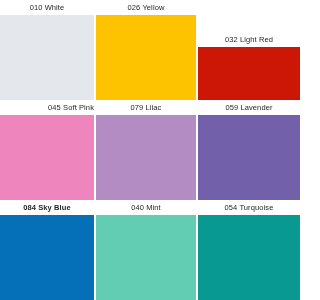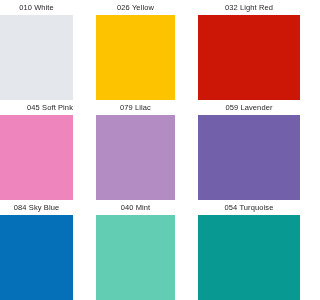--- a/index.html
+++ b/index.html
@@ -30,21 +30,21 @@
     position: relative;
     display: flex;
     flex-direction: column;
     align-items: stretch;
     background: #ffffff;
     box-sizing: border-box;
   }
 
   
   .gutter-right {
-    padding-right: 23px;
+    padding-right: 2px;
   }
 
   .swatch-label {
     height: 15px;
     line-height: 15px;
     text-align: center;
     font-size: 7.5px;
     letter-spacing: 0.1px;
     color: #231f20;
     white-space: nowrap;
@@ -68,41 +68,41 @@
     <div class="swatch-label" style="color: rgb(35, 31, 32);">010 White</div>
     <div class="swatch-color" style="background-color: rgb(228, 231, 236);"></div>
   </div>
 
   <div class="swatch-cell gutter-right">
     <div class="swatch-label" style="color: rgb(35, 31, 32);">026 Yellow</div>
     <div class="swatch-color" style="background-color: rgb(253, 195, 0);"></div>
   </div>
 
   <div class="swatch-cell">
-    <div class="swatch-label" style="color: rgb(35, 31, 32);">032 Light Red</div>
+    <div class="swatch-label" style="color: rgb(35, 31, 32); margin-top: 32px;">032 Light Red</div>
     <div class="swatch-color" style="background-color: rgb(204, 23, 7);"></div>
   </div>
 
   <div class="swatch-cell gutter-right">
     <div class="swatch-label" style="color: rgb(35, 31, 32); text-align: right;">045 Soft Pink</div>
     <div class="swatch-color" style="background-color: rgb(239, 133, 189);"></div>
   </div>
 
   <div class="swatch-cell gutter-right">
     <div class="swatch-label" style="color: rgb(35, 31, 32);">079 Lilac</div>
     <div class="swatch-color" style="background-color: rgb(179, 140, 196);"></div>
   </div>
 
   <div class="swatch-cell">
     <div class="swatch-label" style="color: rgb(35, 31, 32);">059 Lavender</div>
     <div class="swatch-color" style="background-color: rgb(115, 96, 170);"></div>
   </div>
 
   <div class="swatch-cell gutter-right">
-    <div class="swatch-label" style="color: rgb(35, 31, 32);">084 Sky Blue</div>
+    <div class="swatch-label" style="color: rgb(35, 31, 32); font-weight: bold;">084 Sky Blue</div>
     <div class="swatch-color" style="background-color: rgb(5, 112, 184);"></div>
   </div>
 
   <div class="swatch-cell gutter-right">
     <div class="swatch-label" style="color: rgb(35, 31, 32);">040 Mint</div>
     <div class="swatch-color" style="background-color: rgb(99, 205, 180);"></div>
   </div>
 
   <div class="swatch-cell">
     <div class="swatch-label" style="color: rgb(35, 31, 32);">054 Turquoise</div>

